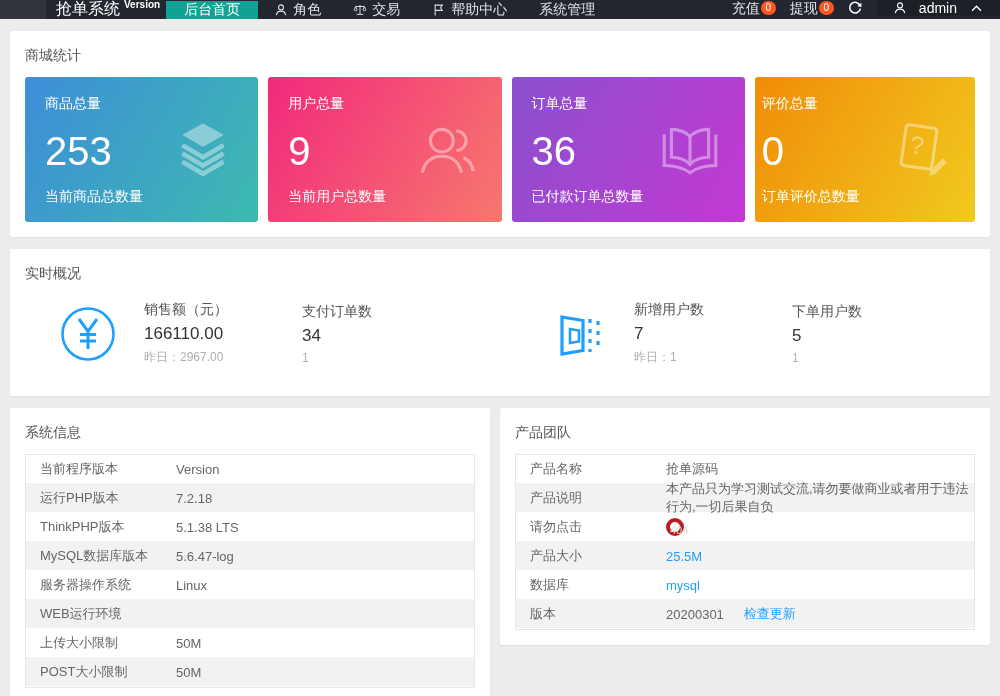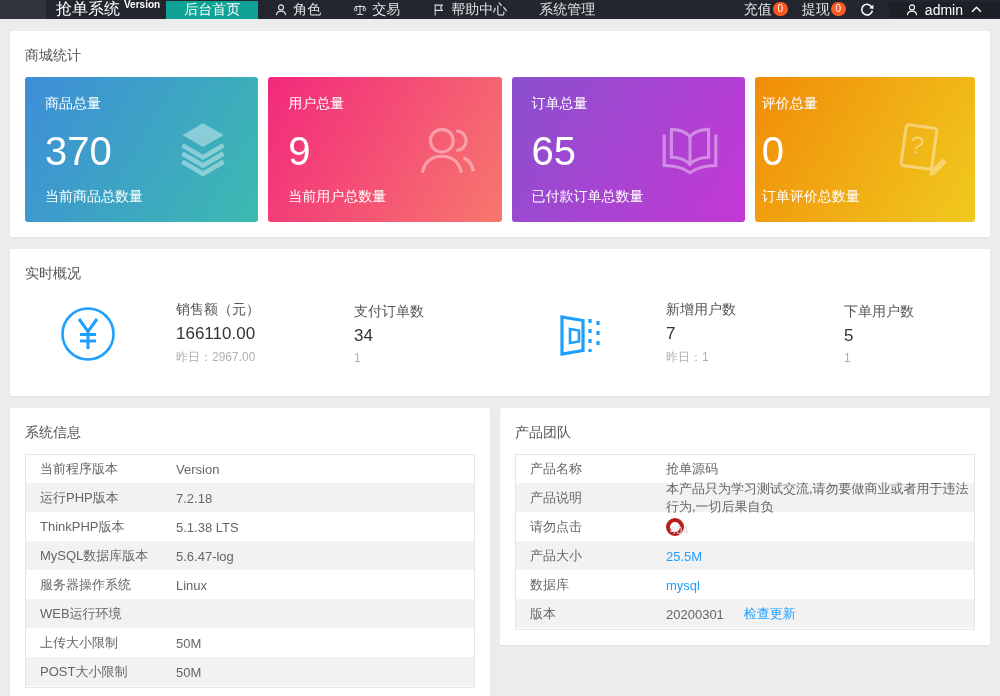--- a/index.html
+++ b/index.html
@@ -8,45 +8,45 @@
 
   
   .navbar { height:19px; background:#23262e; display:flex; align-items:stretch; font-size:14px; color:#e6e6e6; }
   .logo-block { width:46px; background:#31343a; }
   .logo { display:flex; align-items:center; padding:0 6px 0 10px; color:#fff; font-size:16px; cursor:pointer; white-space:nowrap; }
   .logo sup { font-size:10px; margin-left:4px; transform:translateY(-5px); font-weight:bold; }
   .nav-menu { display:flex; align-items:flex-end; }
   .nav-item { display:flex; align-items:center; padding:0 16px; cursor:pointer; color:#e2e2e2; white-space:nowrap; }
   .nav-item.active { background:#10a294; color:#fff; padding:0 18px; }
   .nav-item svg { width:14px; height:14px; margin-right:5px; }
-  .nav-right { margin-left:auto; display:flex; align-items:center; }
+  .nav-right { margin-left:auto; display:flex; align-items:flex-start; }
   .nav-action { position:relative; display:flex; align-items:center; padding:0 15px; cursor:pointer; white-space:nowrap; }
   .badge { position:absolute; top:1px; right:-1px; background:#ff5722; color:#fff; font-size:10px; line-height:14px; min-width:15px; border-radius:8px; text-align:center; padding:0 3px; }
   .nav-refresh { display:flex; align-items:center; padding:0 14px; cursor:pointer; }
   .nav-refresh svg { width:16px; height:16px; }
-  .admin-block { background:#1d2027; display:flex; align-items:center; gap:6px; padding:0 18px 0 16px; cursor:pointer; color:#fff; }
+  .admin-block { background:#1d2027; display:flex; align-items:center; gap:12px; padding:0 18px 0 16px; cursor:pointer; color:#fff; }
   .admin-block svg.person { width:14px; height:14px; }
   .admin-block svg.chev { width:11px; height:7px; margin-left:2px; }
 
   
   .panel { background:#fff; border-radius:2px; box-shadow:0 1px 2px rgba(0,0,0,.06); margin:12px 10px 0; }
   .panel-title { font-size:14px; color:#555; padding:16px 0 12px 15px; }
 
   
   .cards { display:flex; gap:10px; padding:0 15px 15px; }
   .stat-card { flex:1; height:145px; border-radius:3px; color:#fff; padding:18px 20px 16px; display:flex; flex-direction:column; justify-content:space-between; position:relative; cursor:default; }
   .stat-card .label { font-size:14px; }
   .stat-card .value { font-size:40px; line-height:1; }
   .stat-card .sublabel { font-size:14px; }
   .stat-card .card-icon { position:absolute; right:22px; top:50%; transform:translateY(-50%); opacity:.4; }
   .stat-card .card-icon svg { width:66px; height:66px; display:block; }
 
   
   .realtime { display:flex; padding:6px 0 30px; }
-  .rt-group { width:50%; display:flex; align-items:center; padding-left:50px;gap:32px; }
+  .rt-group { width:50%; display:flex; align-items:center; padding-left:50px; }
   .rt-icon { width:56px; height:56px; margin-right:28px; flex-shrink:0; }
   .rt-icon svg { width:56px; height:56px; }
   .rt-stat { width:158px; }
   .rt-label { font-size:14px; color:#555; }
   .rt-value { font-size:17px; color:#333; margin-top:5px; }
   .rt-sub { font-size:12px; color:#b0b0b0; margin-top:5px; }
 
   
   .bottom { display:flex; gap:10px; margin:12px 10px 0; align-items:flex-start; }
   .bottom .panel { margin:0; }
@@ -126,21 +126,21 @@
         </svg>
     </div>
   </div>
 </div>
 
 <div class="panel">
   <div class="panel-title">商城统计</div>
   <div class="cards">
     <div class="stat-card" style="background: linear-gradient(120deg, rgb(62, 142, 216), rgb(60, 186, 176));">
       <div class="label">商品总量</div>
-      <div class="value">370</div>
+      <div class="value">253</div>
       <div class="sublabel">当前商品总数量</div>
       <div class="card-icon">
         <svg viewBox="0 0 64 64">
             <polygon points="32,6 52,17.5 32,29 12,17.5" fill="#fff"></polygon>
             <path d="M12 27.5L32 39l20-11.5" stroke="#fff" stroke-width="4.5" fill="none"></path>
             <path d="M12 35.5L32 47l20-11.5" stroke="#fff" stroke-width="4.5" fill="none"></path>
             <path d="M12 43.5L32 55l20-11.5" stroke="#fff" stroke-width="4.5" fill="none"></path>
           </svg>
       </div>
     </div>
@@ -152,21 +152,21 @@
         <svg viewBox="0 0 64 64" fill="none" stroke="#fff" stroke-width="3">
             <circle cx="27" cy="23" r="11"></circle>
             <path d="M8 54c2.5-11 9-16 19-16s16.5 5 19 16"></path>
             <path d="M41 13.5a9 9 0 0 1 0 19"></path>
             <path d="M48 39.5c6 2.5 8.5 7 9.5 13"></path>
           </svg>
       </div>
     </div>
     <div class="stat-card" style="background: linear-gradient(120deg, rgb(138, 80, 206), rgb(196, 56, 212));">
       <div class="label">订单总量</div>
-      <div class="value">65</div>
+      <div class="value">36</div>
       <div class="sublabel">已付款订单总数量</div>
       <div class="card-icon">
         <svg viewBox="0 0 64 64" fill="none" stroke="#fff" stroke-width="3">
             <path d="M32 19c-4.5-5-10.5-7-18-7v27c7.5 0 13.5 2 18 7 4.5-5 10.5-7 18-7V12c-7.5 0-13.5 2-18 7z"></path>
             <path d="M32 19v27"></path>
             <path d="M7 17v30c9.5 0 19 2.5 25 7 6-4.5 15.5-7 25-7V17"></path>
           </svg>
       </div>
     </div>
     <div class="stat-card" style="background: linear-gradient(120deg, rgb(241, 140, 8), rgb(240, 202, 30)); padding-left: 7px;">

